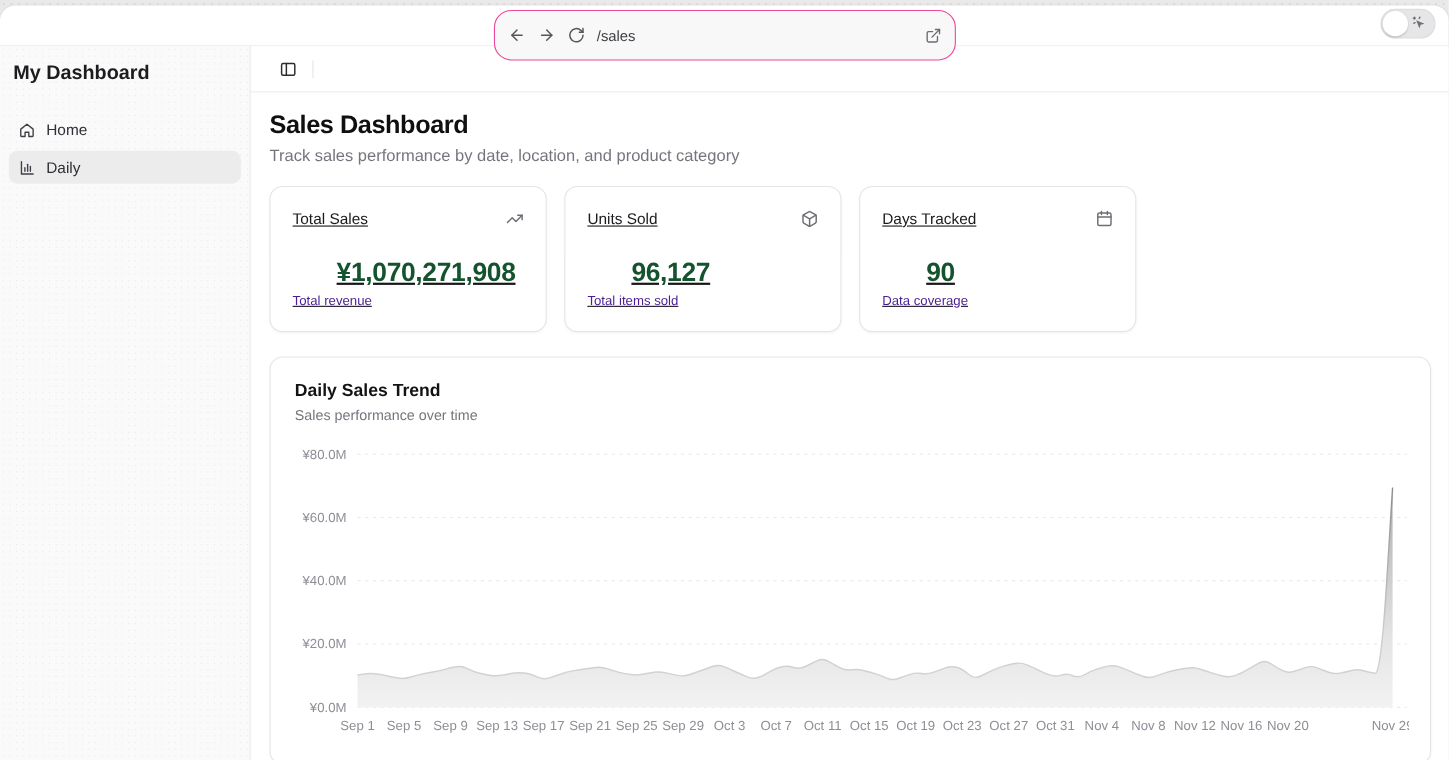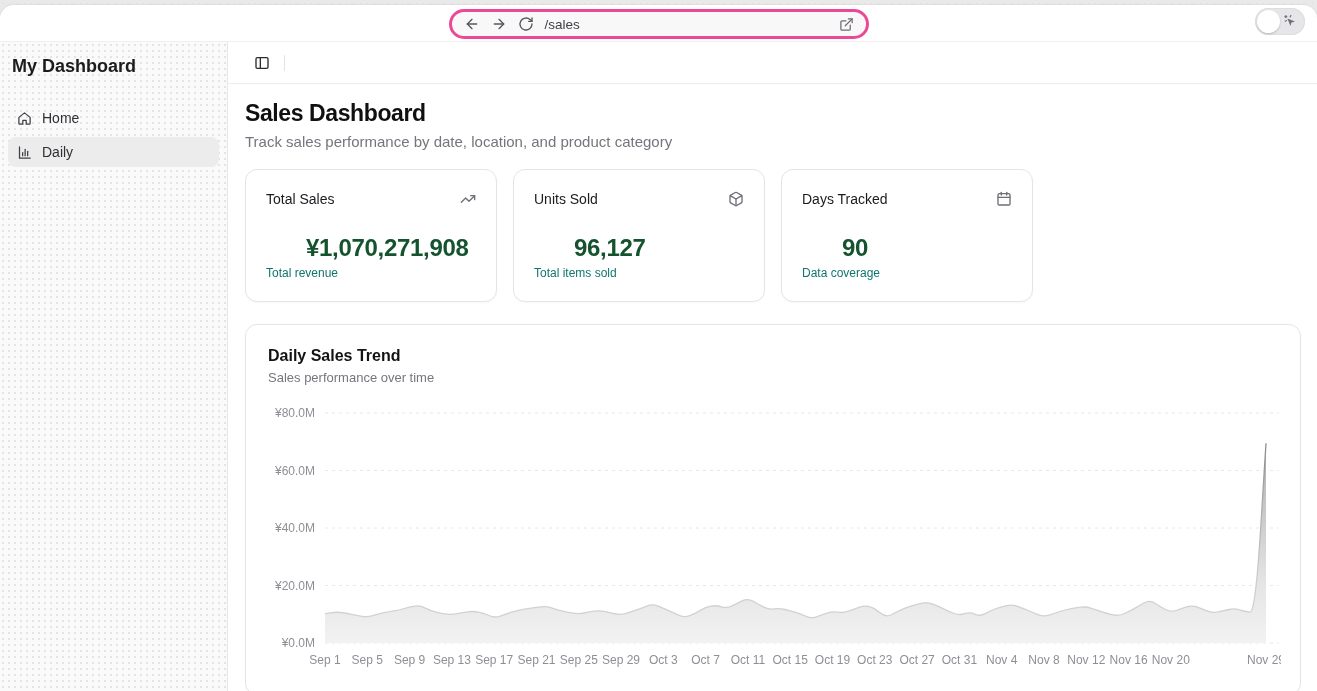--- a/index.html
+++ b/index.html
@@ -15,22 +15,22 @@
   .window {
     position:absolute; top:5px; left:0; right:0; bottom:0;
     background:#fff; border-radius:14px 14px 0 0;
     box-shadow:0 0 0 1px #e0e0e0;
     display:flex; flex-direction:column;
   }
   
   .topbar { height:37px; position:relative; flex:0 0 auto; border-bottom:1px solid #f0f0f0; }
   .urlbar {
     position:absolute; left:50%; top:4px; transform:translateX(-50%);
-    width:420px; height:30px; border-radius:16px;
-    background:#f8f8f9; border:3px solid #ec4899;
+    width:420px; height:46px; border-radius:16px;
+    background:#f8f8f9; border:1px solid #ec4899;
     display:flex; align-items:center; gap:11px; padding:0 12px;
     color:#5b5b63;
   }
   .urlbar .nav-ic { width:16px; height:16px; display:flex; cursor:pointer; color:#55555c; }
   .url-text { font-size:13.5px; color:#3f3f46; flex:1; }
   .ext-ic { width:15px; height:15px; color:#6b6b72; cursor:pointer; }
   .toggle {
     position:absolute; right:12px; top:3px; width:50px; height:27px;
     border-radius:14px; background:#e6e6e8; display:flex; align-items:center;
     padding:2px; cursor:pointer; box-shadow:inset 0 0 0 1px #dedee0;
@@ -58,30 +58,30 @@
   .main-header {
     height:42px; flex:0 0 42px; display:flex; align-items:center;
     padding-left:26px; border-bottom:1px solid #ececee; gap:14px;
   }
   .panel-ic { width:16px; height:16px; color:#2b2b30; cursor:pointer; }
   .vdiv { width:1px; height:16px; background:#e4e4e6; }
   .content { padding:16px 16px 12px 17px; overflow:hidden; }
   .page-title { font-size:23px; font-weight:700; letter-spacing:-0.4px; color:#101012; }
   .page-sub { font-size:15px; color:#75757e; margin-top:6px; }
   
-  .cards { display:grid; grid-template-columns:repeat(4,1fr); gap:16px; margin-top:19px; }
+  .cards { display:grid; grid-template-columns:repeat(4,1fr); gap:16px; margin-top:19px;text-decoration:underline; }
   .card {
     background:#fff; border:1px solid #e5e5e8; border-radius:12px;
     padding:21px 20px 0; height:133px; box-shadow:0 1px 2px rgba(0,0,0,.03);
   }
   .card-head { display:flex; justify-content:space-between; align-items:center; }
   .card-label { font-size:14px; font-weight:500; color:#1b1b1f; }
   .card-ic { width:16px; height:16px; color:#6e6e76; }
   .card-value { font-size:24px; font-weight:700; letter-spacing:-0.3px; color:#14532d; margin-top:27px;margin-left:40px; }
-  .card-desc { font-size:12px; color:#0f766e; margin-top:4px; }
+  .card-desc { font-size:12px; color:#4c1d95; margin-top:4px; }
   
   .chart-card {
     margin-top:22px; border:1px solid #e5e5e8; border-radius:12px;
     padding:22px 22px 18px; box-shadow:0 1px 2px rgba(0,0,0,.03);
     height:371px;
   }
   .chart-title { font-size:16px; font-weight:700; color:#131316; }
   .chart-sub { font-size:13px; color:#75757e; margin-top:5px; }
   .chart-wrap { margin-top:13px; }
   svg text { font-family:"Liberation Sans", sans-serif; }

